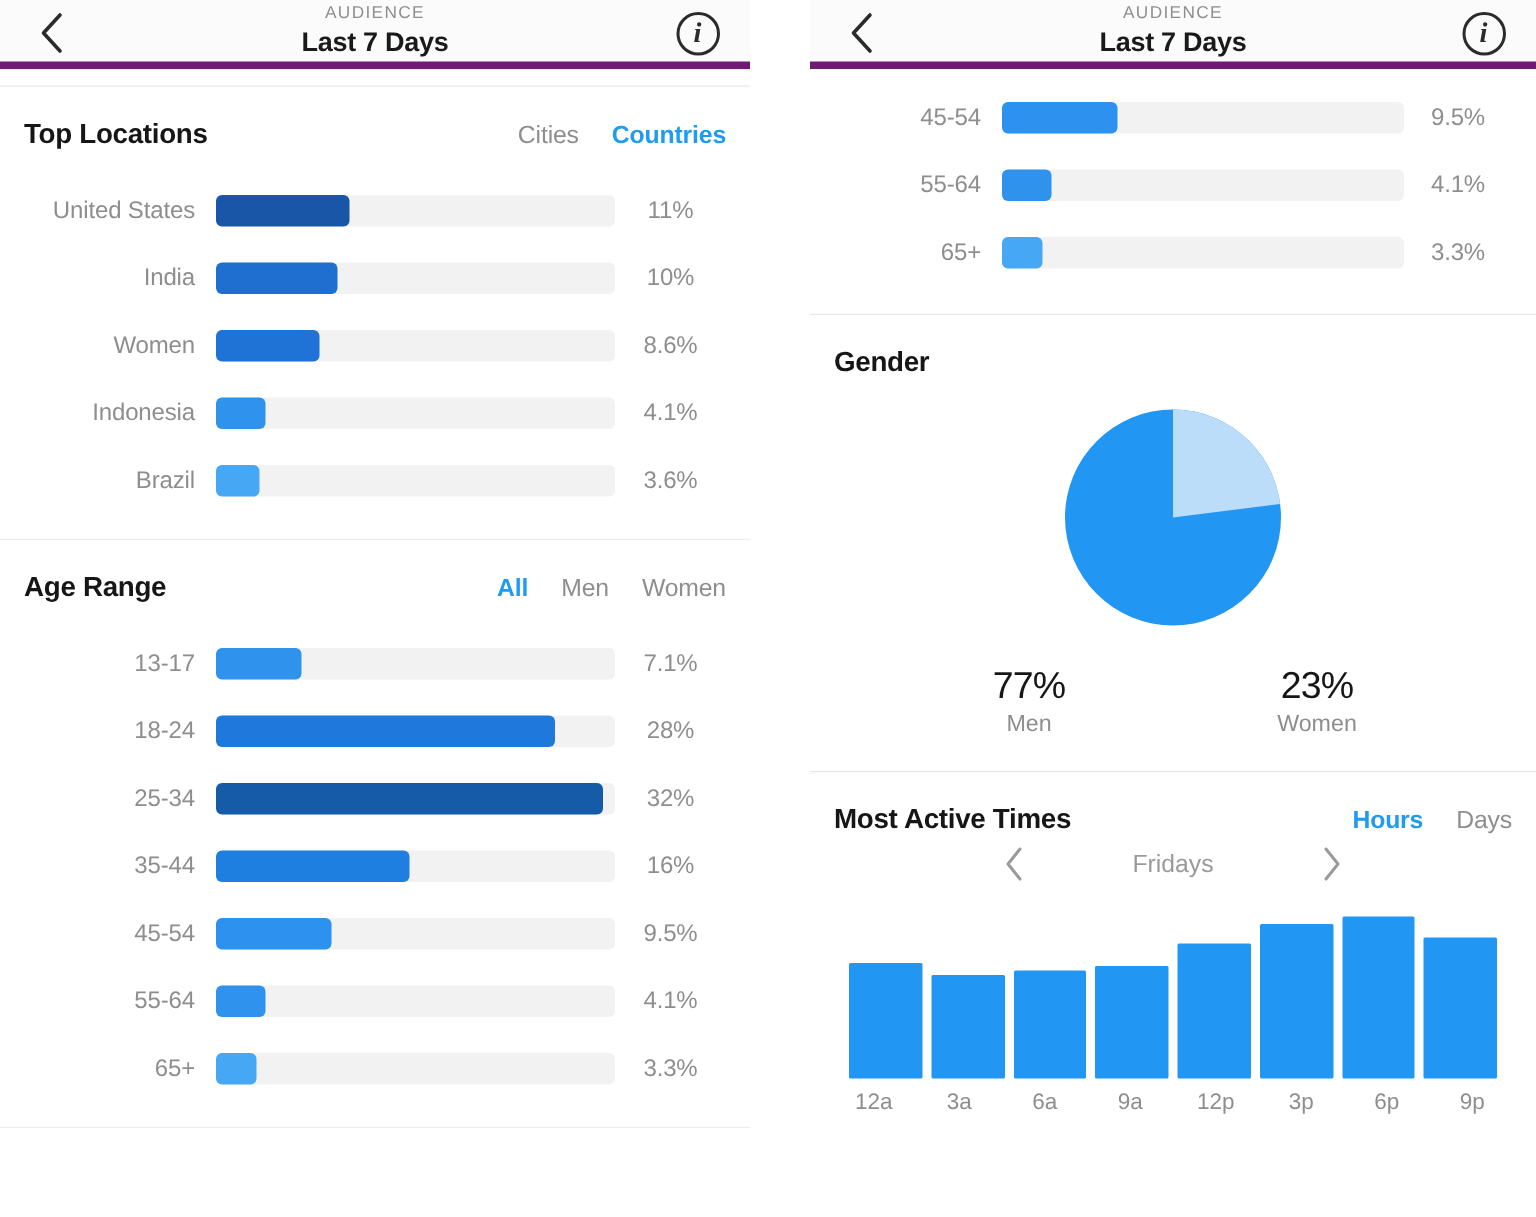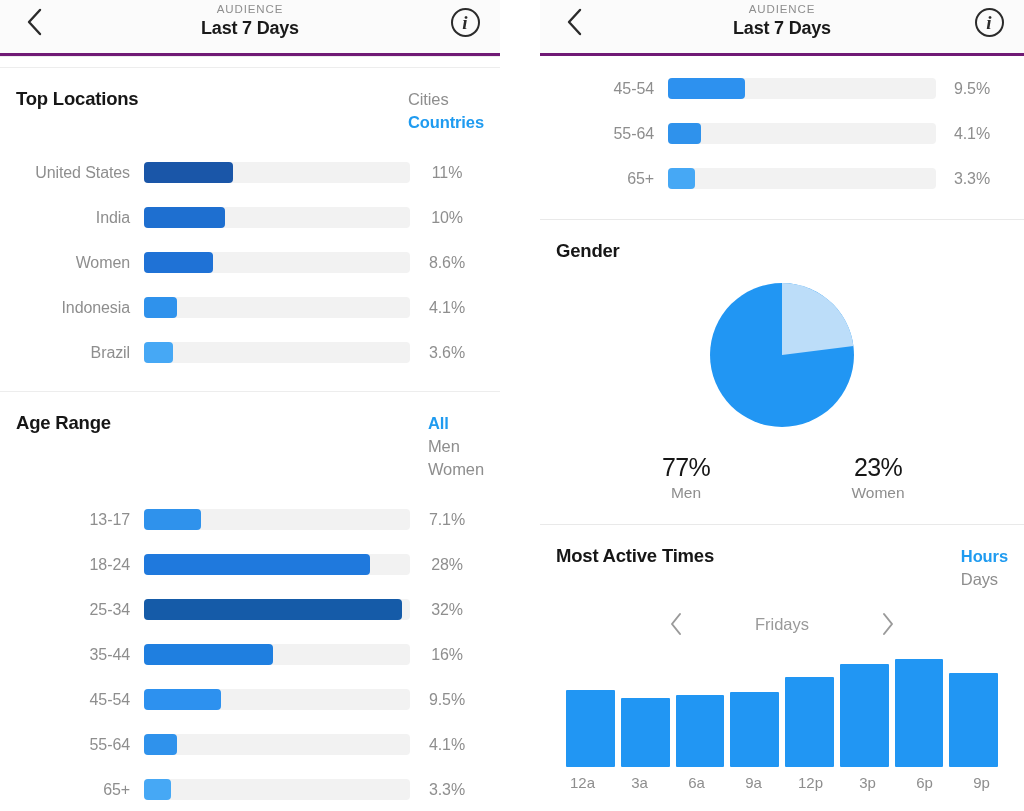--- a/index.html
+++ b/index.html
@@ -12,23 +12,23 @@
   }
   #root { position: relative; width: 1024px; height: 811px; background: #ffffff; }
 
   .panel { position: absolute; top: 0; height: 811px; background: #ffffff; overflow: hidden; }
   #panel-left  { left: 0px;   width: 500px; }
   #panel-right { left: 540px; width: 484px; }
 
   
   .nav-header {
     position: relative;
-    height: 56px;
+    height: 46px;
     background: #fbfbfb;
-    border-bottom: 3px solid #701a75;
+    border-bottom: 5px solid #701a75;
   }
   .nav-back {
     position: absolute; left: 18px; top: 4px;
     width: 34px; height: 36px;
     display: flex; align-items: center; justify-content: center;
     cursor: pointer;
   }
   .nav-back svg { display: block; }
   .nav-titles {
     position: absolute; left: 0; right: 0; top: 2px;
@@ -63,21 +63,21 @@
   .divider.thick { height: 1px; background: #e9e9e9; }
 
   .section-head {
     display: flex; align-items: baseline; justify-content: space-between;
     padding-top: 20px; padding-bottom: 4px;
   }
   .section-title {
     font-size: 18.5px; font-weight: bold; color: #161616;
     letter-spacing: -0.2px;
   }
-  .tabs { display: flex; align-items: flex-start; gap: 4px; flex-direction: column; }
+  .tabs { display: flex; align-items: center; gap: 22px; }
   .tab {
     font-size: 16.5px; color: #8e8e8e; cursor: pointer; letter-spacing: -0.1px;
   }
   .tab.active { color: #1f9bf0; font-weight: 600; }
 
   
   .bar-list { padding-top: 14px; padding-bottom: 16px; }
   .bar-row {
     display: flex; align-items: center;
     height: 45px;
@@ -120,21 +120,21 @@
   .gender-pct {
     font-size: 25px; font-weight: normal; color: #161616; letter-spacing: -0.6px;
     line-height: 30px;
   }
   .gender-lbl { font-size: 15.5px; color: #8e8e8e; margin-top: 2px; }
 
   
   .mat-body { padding-top: 2px; }
   .day-nav {
     display: flex; align-items: center; justify-content: center;
-    gap: 56px; margin-top: 16px;
+    gap: 56px; 
   }
   .day-arrow {
     width: 24px; height: 26px; display: flex; align-items: center; justify-content: center;
     cursor: pointer;
   }
   .day-name { font-size: 16.5px; color: #9a9a9a; min-width: 76px; text-align: center; }
 
   .col-chart {
     position: relative;
     height: 108px;

